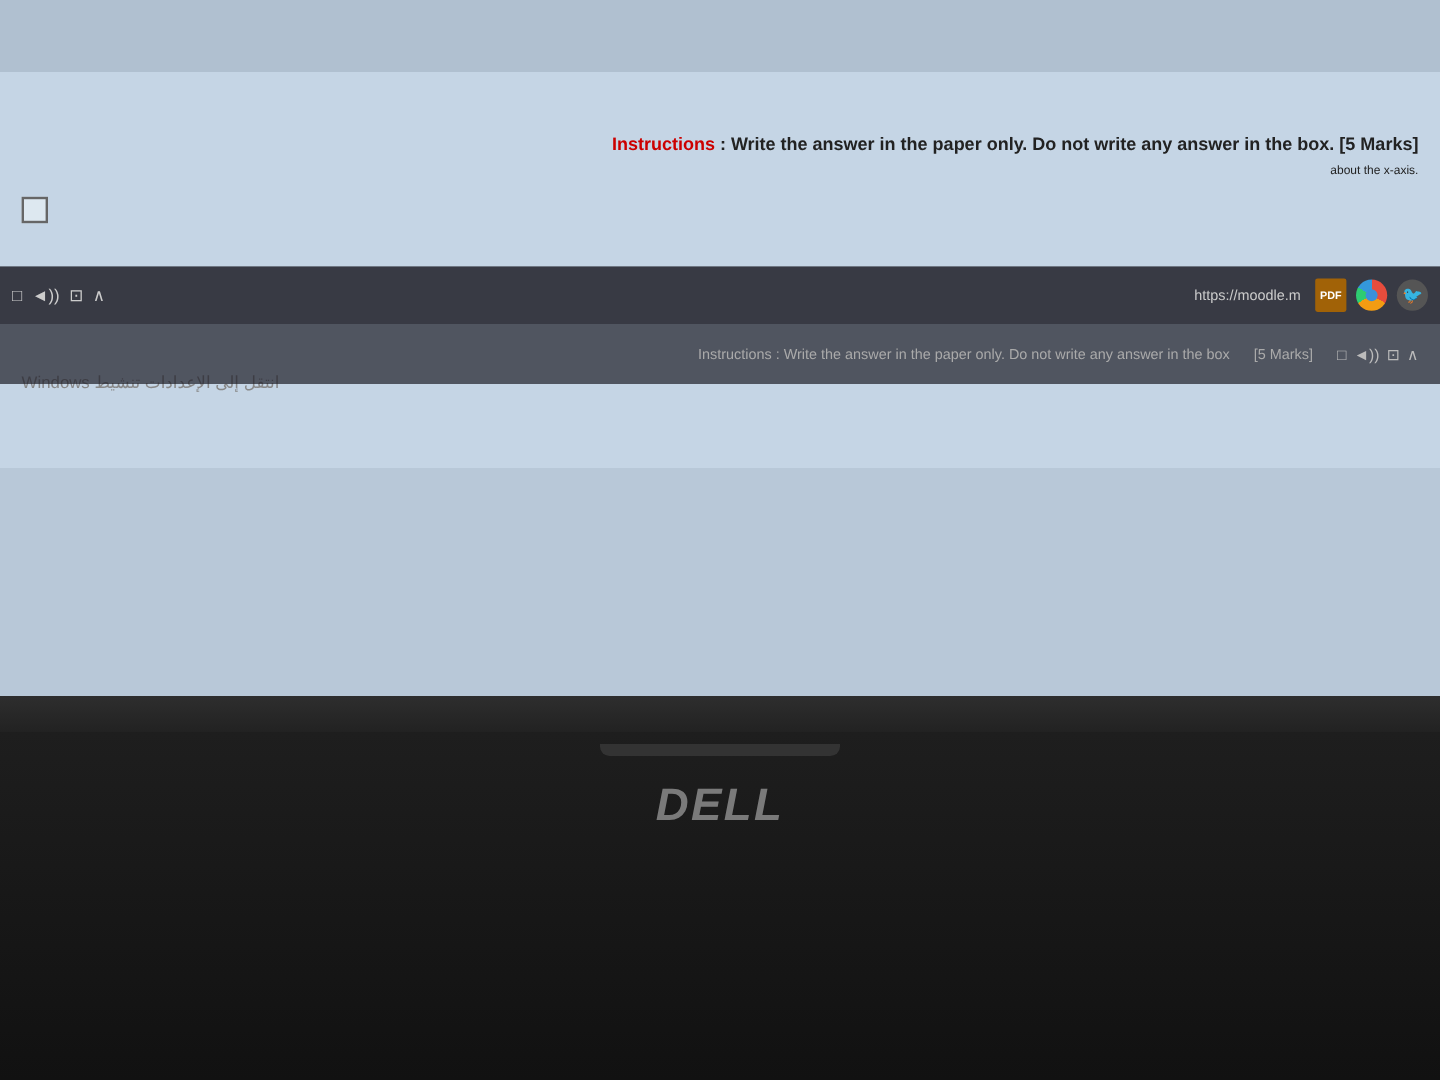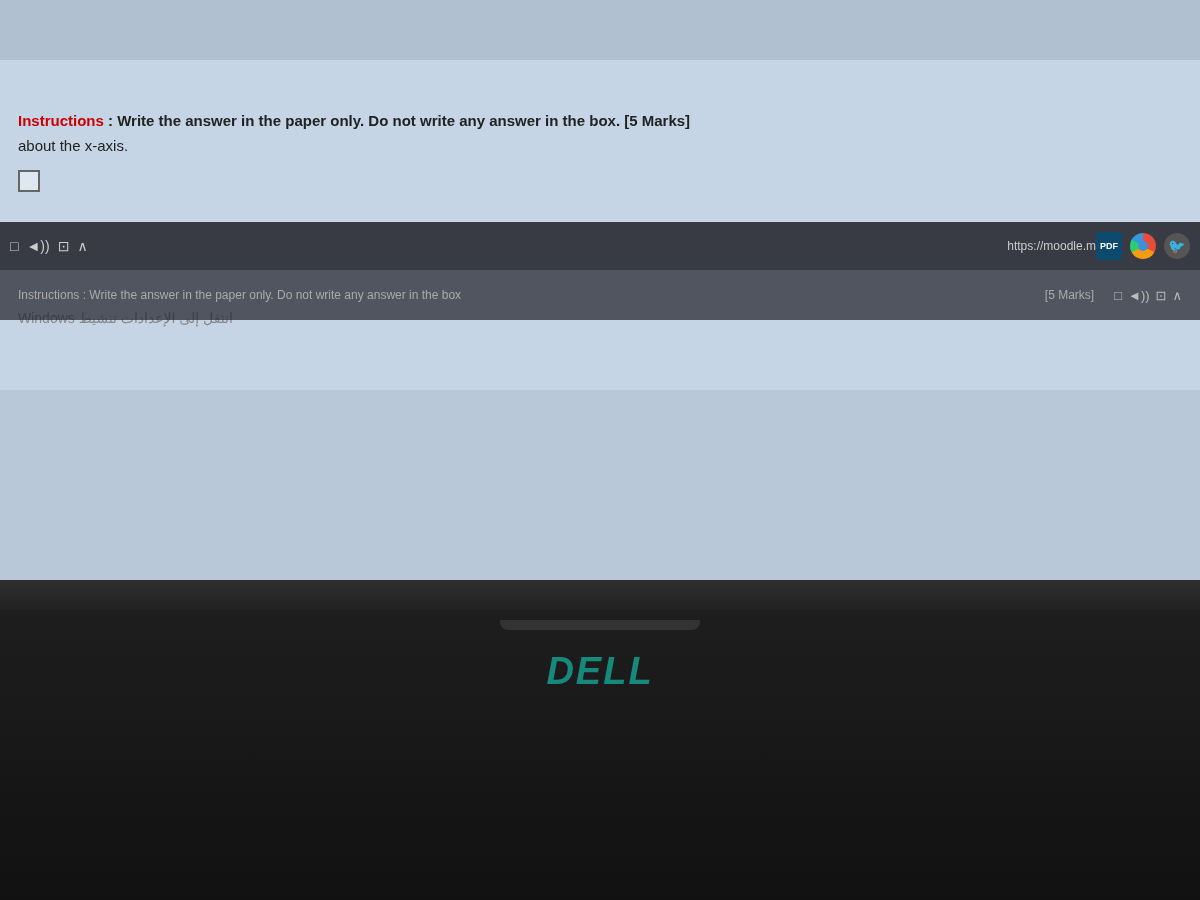--- a/index.html
+++ b/index.html
@@ -14,20 +14,21 @@
     }
 
     
     .screen-area {
       position: absolute;
       top: 0;
       left: 0;
       right: 0;
       height: 580px;
       background: #b8c8d8;
+      text-align: right;
     }
 
     
     .top-strip {
       height: 60px;
       background: #b0c0d0;
     }
 
     
     .top-checkbox {
@@ -69,21 +70,21 @@
     }
 
     .problem-line {
       font-size: 15px;
       color: #222;
       margin-bottom: 4px;
       line-height: 1.5;
     }
 
     .about-line {
-      font-size: 15px;
+      font-size: 10px;
       color: #222;
       margin-bottom: 16px;
     }
 
     
     .second-checkbox {
       width: 22px;
       height: 22px;
       border: 2px solid #666;
       background: #dde8f0;
@@ -136,37 +137,38 @@
       display: flex;
       align-items: center;
       gap: 8px;
       color: #ccc;
       font-size: 14px;
     }
 
     .taskbar-right {
       display: flex;
       align-items: center;
+      gap: 12px;
     }
 
     .taskbar-url {
       color: #ccc;
       font-size: 12px;
     }
 
     .taskbar-icons {
       display: flex;
       align-items: center;
       gap: 8px;
     }
 
     .pdf-icon {
       width: 26px;
       height: 28px;
-      background: #0c4a6e;
+      background: #a16207;
       border-radius: 2px;
       display: flex;
       align-items: center;
       justify-content: center;
       color: white;
       font-size: 9px;
       font-weight: bold;
     }
 
     .chrome-icon {
@@ -269,21 +271,21 @@
       background: #333;
       border-radius: 0 0 8px 8px;
     }
 
     
     .dell-logo {
       position: absolute;
       top: 650px;
       left: 50%;
       transform: translateX(-50%);
-      color: #14b8a6;
+      color: #a3a3a3;
       font-size: 38px;
       font-weight: bold;
       font-style: italic;
       letter-spacing: 2px;
       font-family: 'Arial', sans-serif;
       opacity: 0.7;
     }
 
     
     sup {

